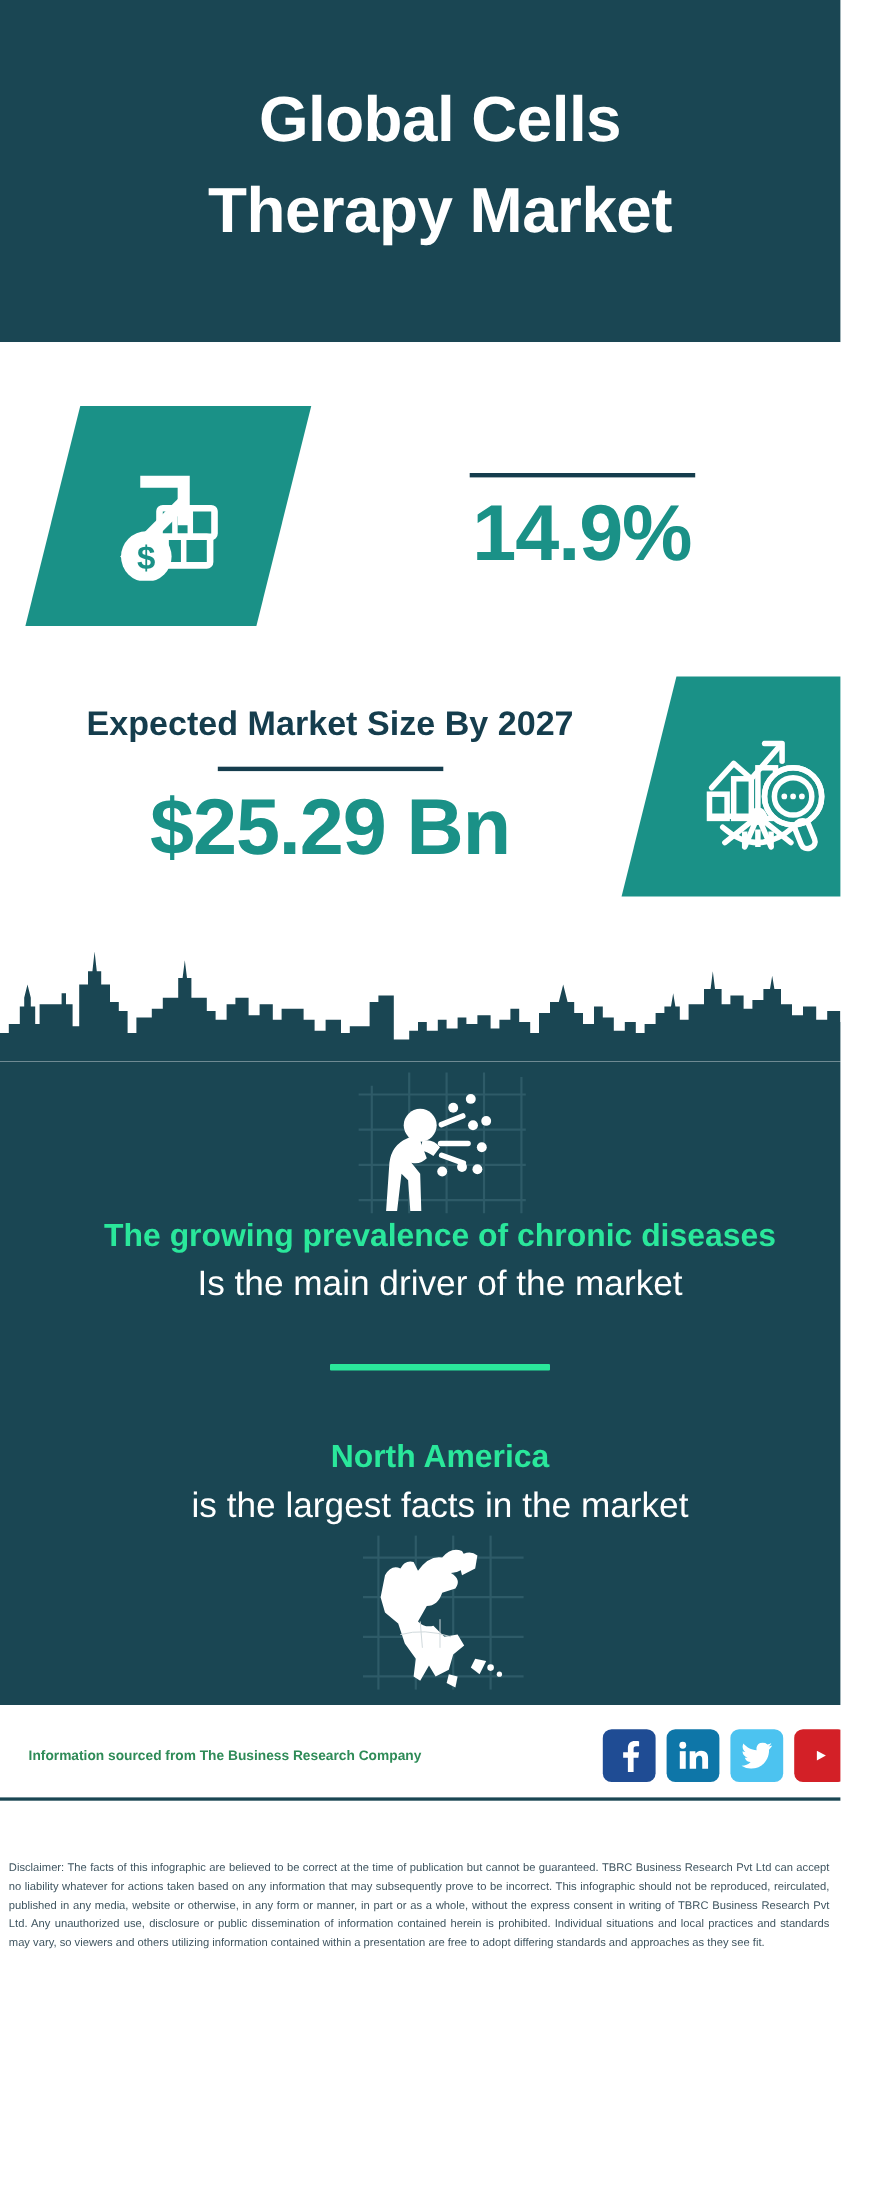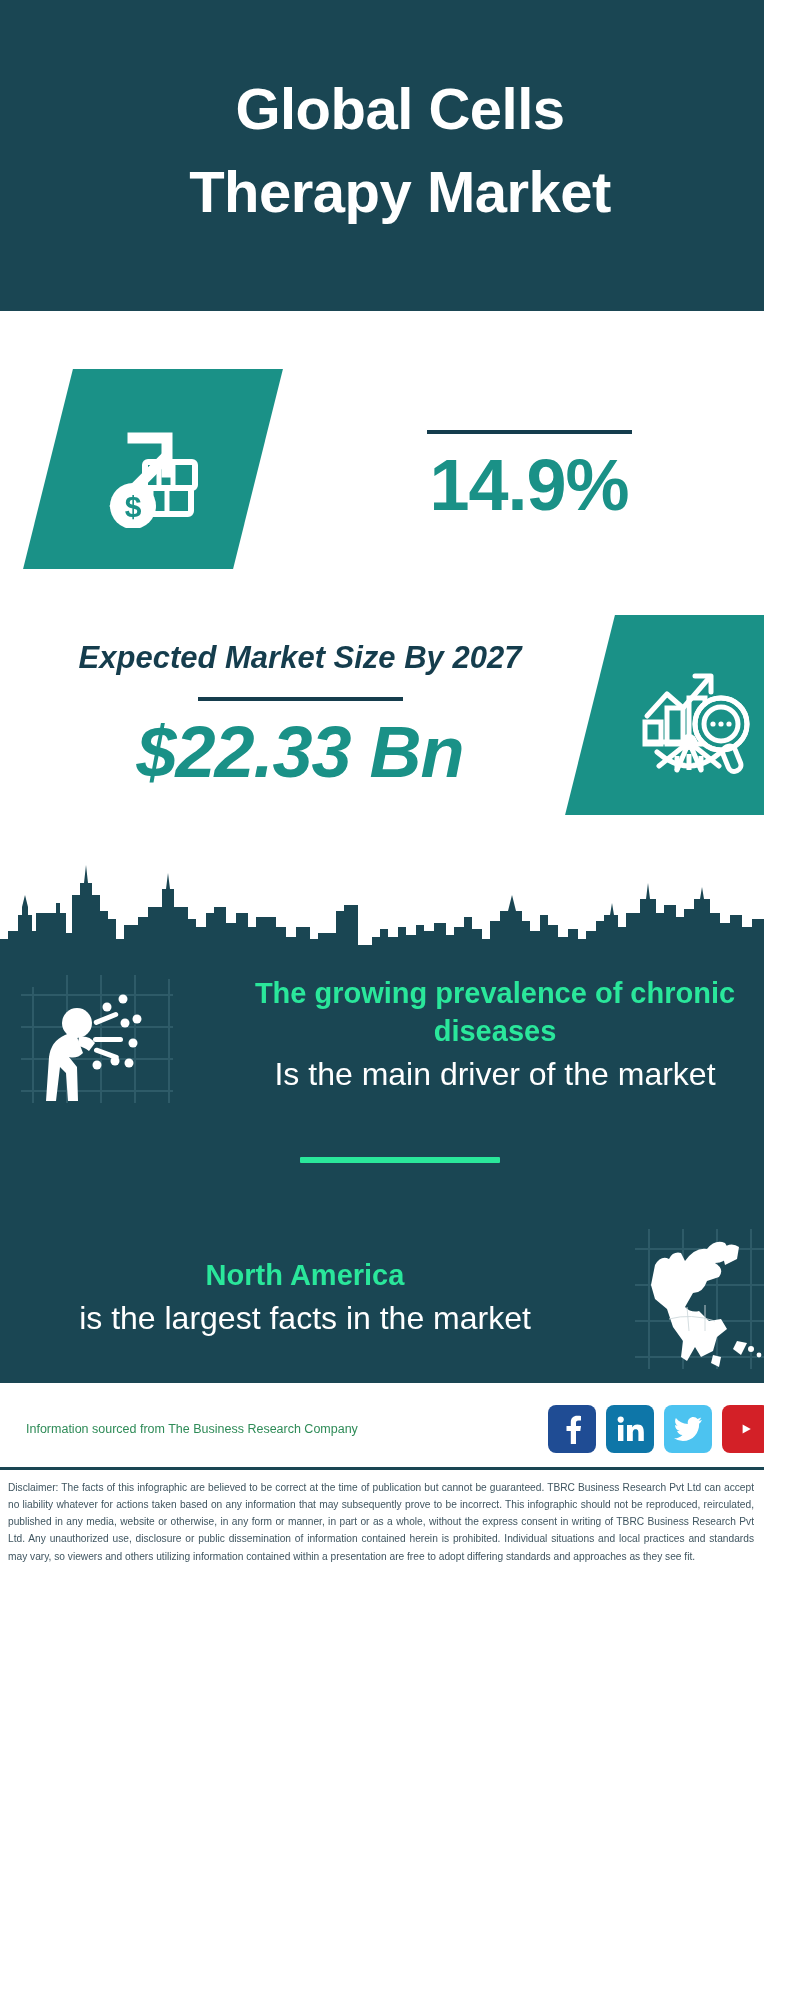--- a/index.html
+++ b/index.html
@@ -80,40 +80,41 @@
   .stat-value {
     color: #1a9187;
     font-size: 72px;
     font-weight: bold;
     line-height: 1.1;
     letter-spacing: -1px;
   }
 
   
   .stat-row.right-icon { padding: 46px 0 0 0; }
-  .stat-row.right-icon .stat-text { padding-left: 30px; font-style: italic; }
+  .stat-row.right-icon .stat-text { padding-left: 30px; }
 
   
   .skyline {
     display: block;
     width: 800px;
     height: 110px;
     margin-top: 40px;
   }
 
   
   .dark-body {
     background: #1a4653;
     width: 800px;
     padding: 0 0 10px 0;
   }
   .info-row {
     display: flex;
     align-items: center;
     width: 800px;
+    flex-direction: column;
   }
   .info-icon {
     flex: 0 0 auto;
     width: 190px;
     display: flex;
     align-items: center;
     justify-content: center;
   }
   .info-text { flex: 1 1 auto; padding: 0 22px; text-align: center; }
   .info-head {
@@ -138,21 +139,21 @@
   }
 
   
   .footer {
     background: #ffffff;
     width: 800px;
     padding: 22px 26px 14px;
     display: flex;
     align-items: center;
   }
-  .footer-text { flex: 1 1 auto; }
+  .footer-text { flex: 1 1 auto; font-weight: bold; }
   .footer-line {
     color: #2e8b57;
     font-size: 12.5px;
     line-height: 1.78;
     white-space: nowrap;
   }
   .social-group { display: flex; gap: 10px; flex: 0 0 auto; padding-right: 4px; }
   .social {
     width: 48px;
     height: 48px;
@@ -172,20 +173,21 @@
     height: 3px;
     background: #1a4653;
   }
   .disclaimer {
     padding: 9px 10px 10px 8px;
     color: #3f5560;
     font-size: 10.2px;
     line-height: 1.68;
     text-align: justify;
     font-family: "Liberation Sans", sans-serif;
+    margin-top: 44px;
   }
 </style>
 </head>
 <body>
 
 <div class="page">
 
   <div class="header">
     <div class="header-title">Global Cells Therapy Market</div>
   </div>
@@ -213,21 +215,21 @@
       <div class="stat-text">
         <div class="stat-rule"></div>
         <div class="stat-value">14.9%</div>
       </div>
     </div>
 
     <div class="stat-row right-icon">
       <div class="stat-text">
         <div class="stat-caption">Expected Market Size By 2027</div>
         <div class="stat-rule"></div>
-        <div class="stat-value">$22.33 Bn</div>
+        <div class="stat-value">$25.29 Bn</div>
       </div>
       <div class="para-badge badge-wrap-right">
         <svg width="124" height="122" viewBox="0 0 124 122" fill="none" stroke="#ffffff" stroke-width="5">
 
           <polyline points="14,62 34,40 50,54 76,24" fill="none" stroke-linecap="round" stroke-linejoin="round"></polyline>
           <polyline points="62,22 78,22 78,38" fill="none" stroke-linecap="round" stroke-linejoin="round"></polyline>
 
           <rect x="12" y="68" width="16" height="22" fill="none"></rect>
           <rect x="34" y="54" width="16" height="36" fill="none"></rect>
           <rect x="56" y="44" width="16" height="46" fill="none"></rect>

